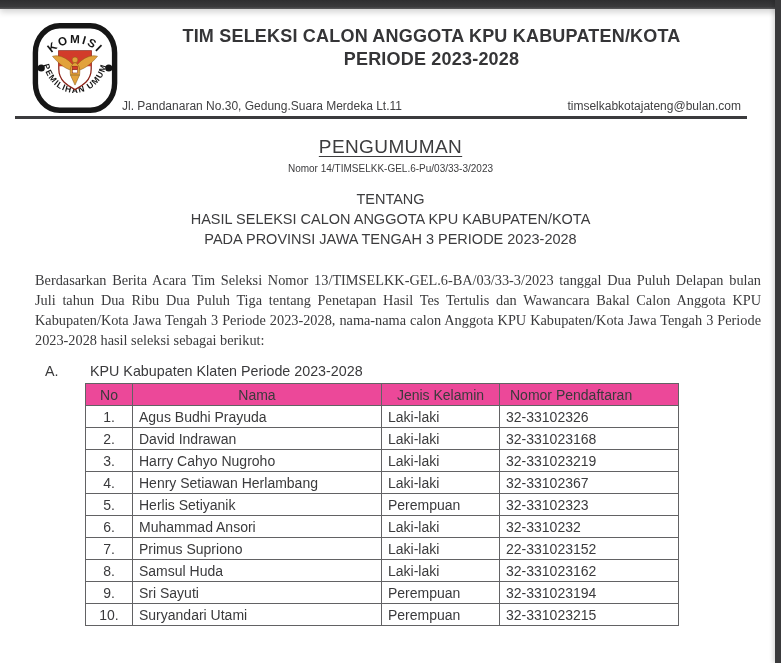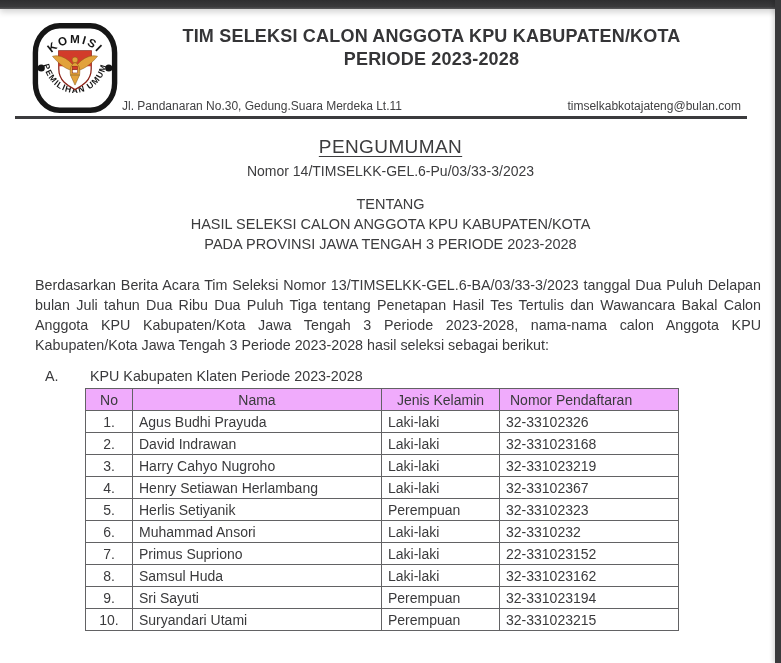--- a/index.html
+++ b/index.html
@@ -33,41 +33,41 @@
     display:flex;justify-content:space-between;align-items:baseline;
     font-size:12px;color:#414143;margin-top:16px;
   }
   .lh-rule{margin:1px 34px 0 15px;border-bottom:3px solid #3b3b3d;}
   
   .announce{margin-top:17px;text-align:center;font-size:14.5px;color:#3c3c3e;}
   .announce-heading{
     display:inline-block;font-size:19px;letter-spacing:.4px;
     text-decoration:underline;text-underline-offset:3px;
   }
-  .announce-number{margin-top:5px;font-size:14px;}
+  .announce-number{margin-top:5px;font-size:10px;}
   .announce-about{margin-top:15px;line-height:20px;}
   
   .body-par{
     margin:21px 20px 0 35px;
     font-size:14.3px;line-height:20px;
-    text-align:justify;color:#3a3a3c;
+    text-align:justify;color:#3a3a3c;font-family:Liberation Serif, serif;
   }
   
   .section-head{display:flex;margin:13px 0 4px 45px;font-size:14.3px;color:#3a3a3c;}
   .section-label{width:45px;}
   
   table.sel{
     margin-left:85px;border-collapse:collapse;
     font-size:14px;color:#3a3a3c;table-layout:fixed;width:593px;
   }
   table.sel th,table.sel td{
     border:1px solid #626264;height:21px;padding:0 6px;
     overflow:hidden;white-space:nowrap;
   }
-  table.sel th{background:#f0abfc;font-weight:normal;text-align:center;margin-left:24px;}
+  table.sel th{background:#ec4899;font-weight:normal;text-align:center;margin-left:24px;}
   table.sel th.h3{text-align:left;padding-left:10px;}
   table.sel td{text-align:left;background:#fff;}
   table.sel td.c0{text-align:center;padding:0 2px;}
 </style>
 </head>
 <body>
 
 <div class="page">
   <div class="top-bar"></div>
   <div class="right-strip"></div>

